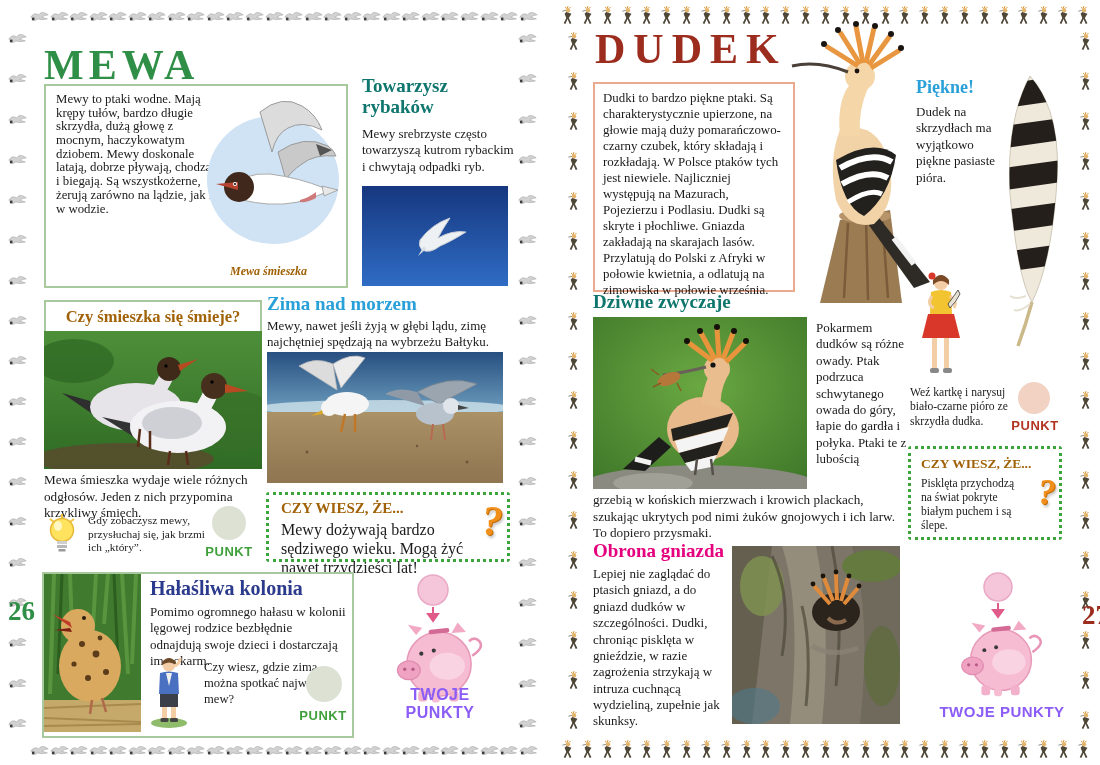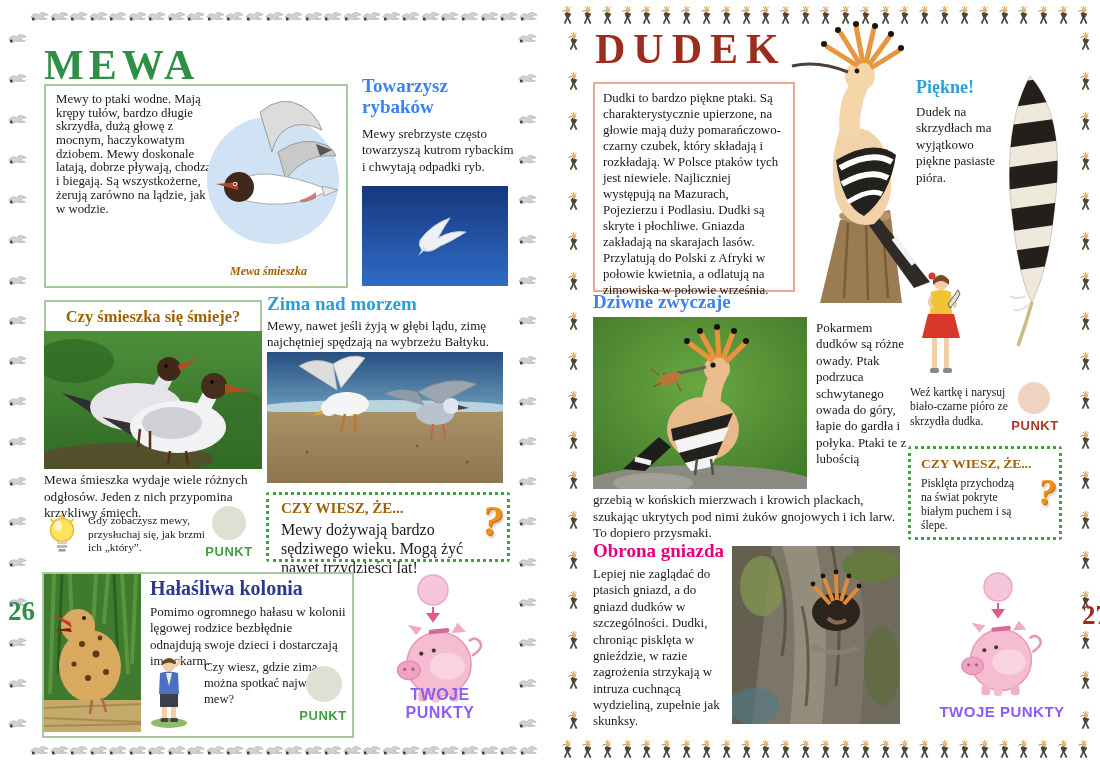--- a/index.html
+++ b/index.html
@@ -14,21 +14,21 @@
   .icon-row{position:absolute;display:flex;justify-content:space-between;align-items:center;}
   .icon-col{position:absolute;display:flex;flex-direction:column;justify-content:space-between;align-items:center;}
   .bicon{display:block;}
   .bicon.gull{width:19px;height:13px;}
   .bicon.hoopoe{width:12px;height:19px;}
 
   
   .ptitle{font-weight:bold;font-size:42px;line-height:1;}
   .h-green{color:#2f8f47;}
   .h-red{color:#a16207;}
-  .h-orange{color:#3b82f6;}
+  .h-orange{color:#0f766e;}
   .h-blue{color:#2aa0d8;}
   .h-navy{color:#2b3a8c;}
   .h-magenta{color:#e5007e;}
   .h-brick{color:#9c2c1d;}
   .sechead{font-weight:bold;font-size:19px;line-height:1.08;}
   .body-t{font-size:13px;line-height:1.26;}
 
   
   .greenbox{border:2px solid #a8c99e;background:#ffffff;}
   .salmonbox{border:2px solid #eba98e;background:#ffffff;}

